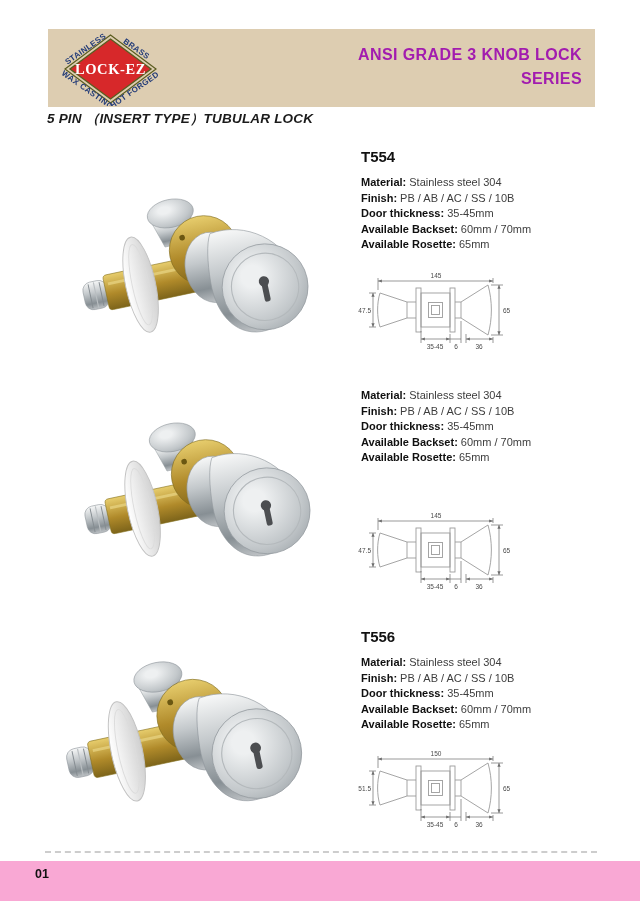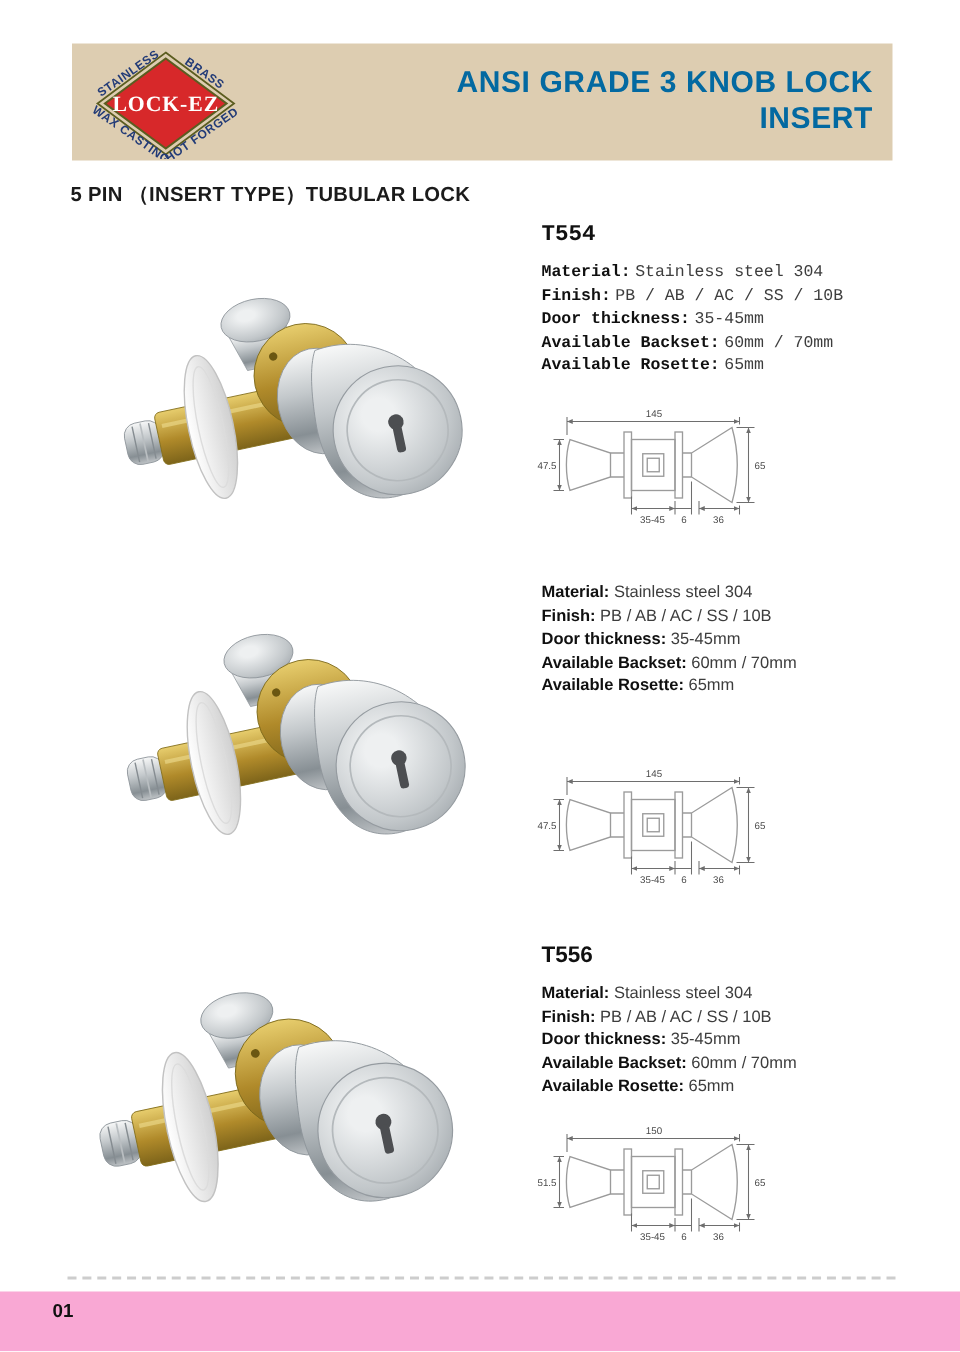--- a/index.html
+++ b/index.html
@@ -3,40 +3,40 @@
 <meta charset="utf-8">
 <style>
   html,body{margin:0;padding:0;background:#fff;}
   .page{position:relative;width:640px;height:901px;background:#ffffff;overflow:hidden;
         font-family:"Liberation Sans",sans-serif;}
 
   
   .band{position:absolute;left:48px;top:29px;width:547px;height:78px;background:#ddcdb1;}
   .logo-svg{position:absolute;left:7px;top:3px;width:112px;height:74px;}
   .header-title{position:absolute;right:13px;top:14px;text-align:right;font-weight:bold;
-                font-size:20px;line-height:24px;color:#0369a1;letter-spacing:.4px;}
-
-  
-  .section-title{position:absolute;left:47px;top:121px;margin:0;font-size:13.5px;
-                 font-weight:bold;color:#1b1b1b;letter-spacing:.2px;}
+                font-size:16px;line-height:24px;color:#a21caf;letter-spacing:.4px;}
+
+  
+  .section-title{position:absolute;left:47px;top:110px;margin:0;font-size:13.5px;
+                 font-weight:bold;color:#1b1b1b;letter-spacing:.2px;font-style:italic;}
 
   
   .photo{position:absolute;}
   .photo svg{width:100%;height:100%;}
   .info{position:absolute;width:230px;}
   .model{margin:0 0 10px 0;font-size:15px;font-weight:bold;color:#111;}
   .spec{font-size:11px;line-height:15.6px;color:#3d3d3d;}
   .spec b{color:#101010;}
   .spec .v{margin-left:3px;}
   .drawing{position:absolute;width:160px;height:100px;}
 
   .p1-photo{left:72px;top:178px;width:262px;height:182px;}
   .p2-photo{left:76px;top:402px;width:258px;height:182px;}
   .p3-photo{left:60px;top:640px;width:264px;height:190px;}
-  .p1-info{left:361px;top:148px;font-family:Liberation Mono, monospace;}
+  .p1-info{left:361px;top:148px;}
   .p2-info{left:361px;top:388px;}
   .p3-info{left:361px;top:628px;}
   .p1-draw{left:356px;top:255px;}
   .p2-draw{left:356px;top:495px;}
   .p3-draw{left:356px;top:733px;}
 
   
   .dt{font-family:"Liberation Sans",sans-serif;font-size:6.5px;fill:#4a4a4a;}
   .mid{text-anchor:middle;}
   .end{text-anchor:end;}
@@ -149,21 +149,21 @@
       <polygon points="54.5,3 100,37 54.5,71 9,37" fill="none" stroke="#5b5d20" stroke-width="1.2"></polygon>
       <polygon points="54.5,7 95,37 54.5,67 14,37" fill="#d7282a" stroke="#5b5d20" stroke-width="1.4"></polygon>
       <text class="logo-cap" x="31" y="19" transform="rotate(-35 31 19)">STAINLESS</text>
       <text class="logo-cap" x="79" y="19" transform="rotate(35 79 19)">BRASS</text>
       <text class="logo-cap" x="30" y="60" transform="rotate(35 30 60)">WAX CASTING</text>
       <text class="logo-cap" x="80" y="60" transform="rotate(-35 80 60)">HOT FORGED</text>
       <text class="logo-brand" x="54.5" y="42">LOCK-EZ</text>
     </svg>
     <div class="header-title">
       <div>ANSI GRADE 3 KNOB LOCK</div>
-      <div>INSERT</div>
+      <div>SERIES</div>
     </div>
   </header>
 
   <h2 class="section-title">5 PIN （INSERT TYPE）TUBULAR LOCK</h2>
 
   <div class="photo p1-photo">
     <svg viewBox="0 0 270 195">
         <use href="#lock-photo"></use>
       </svg>
   </div>

